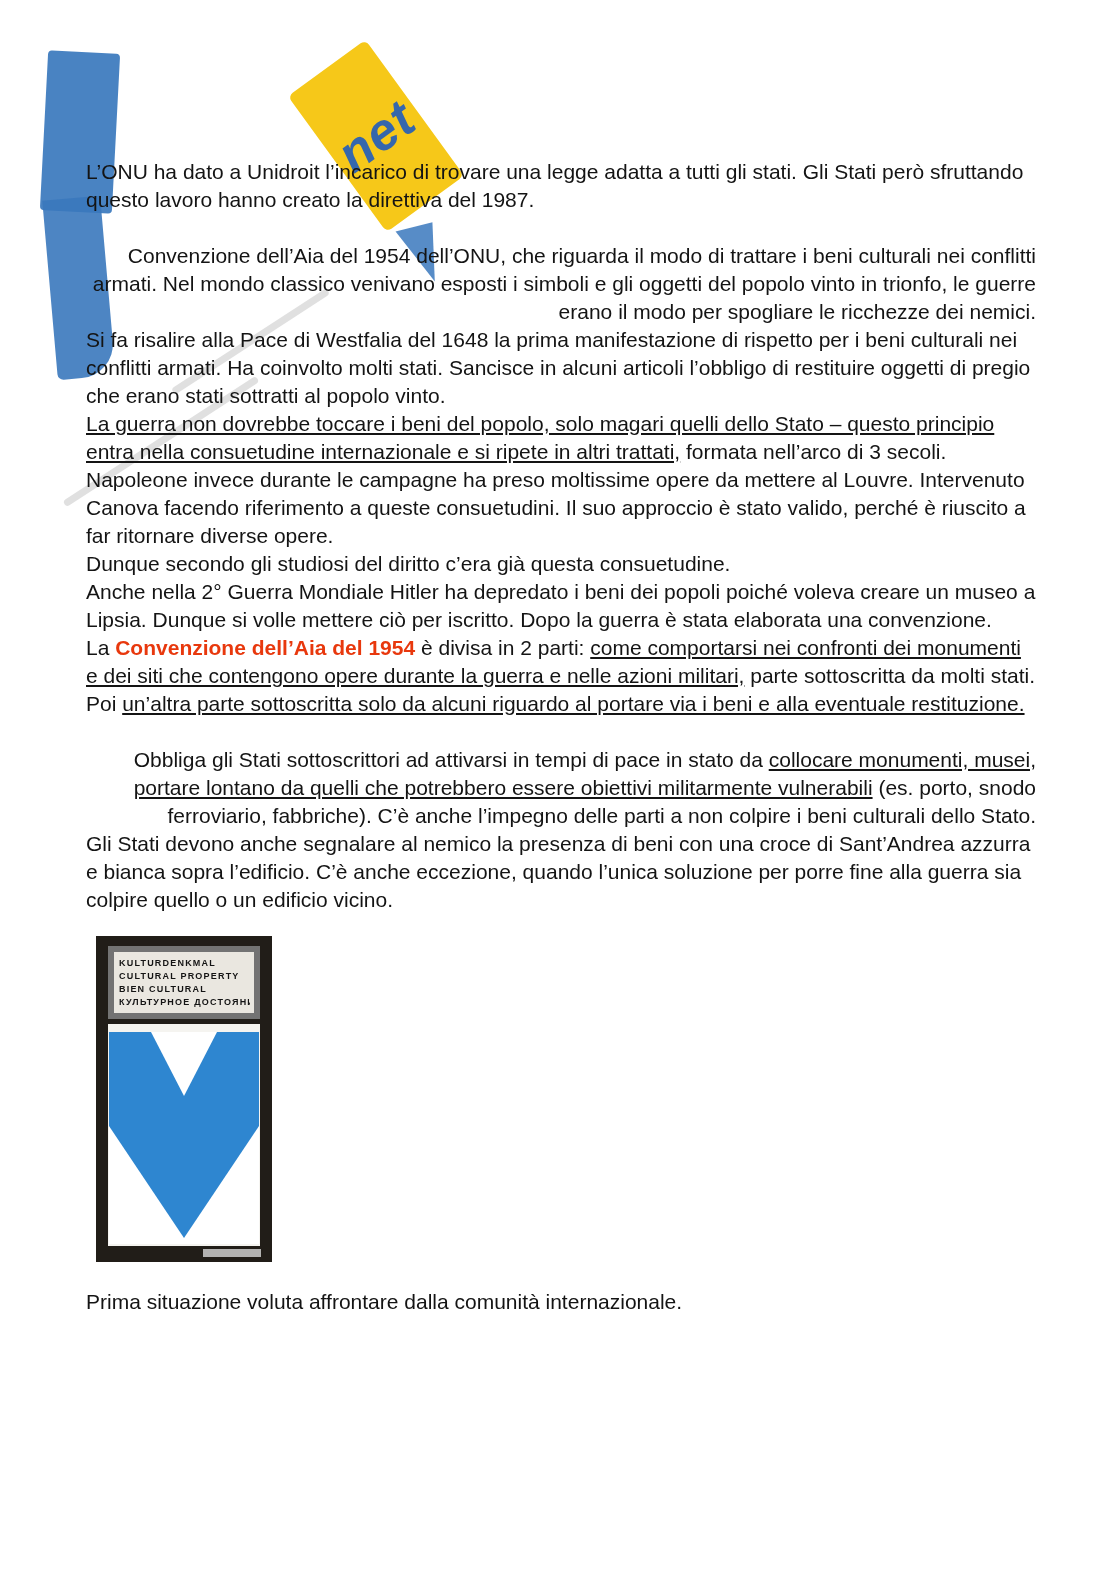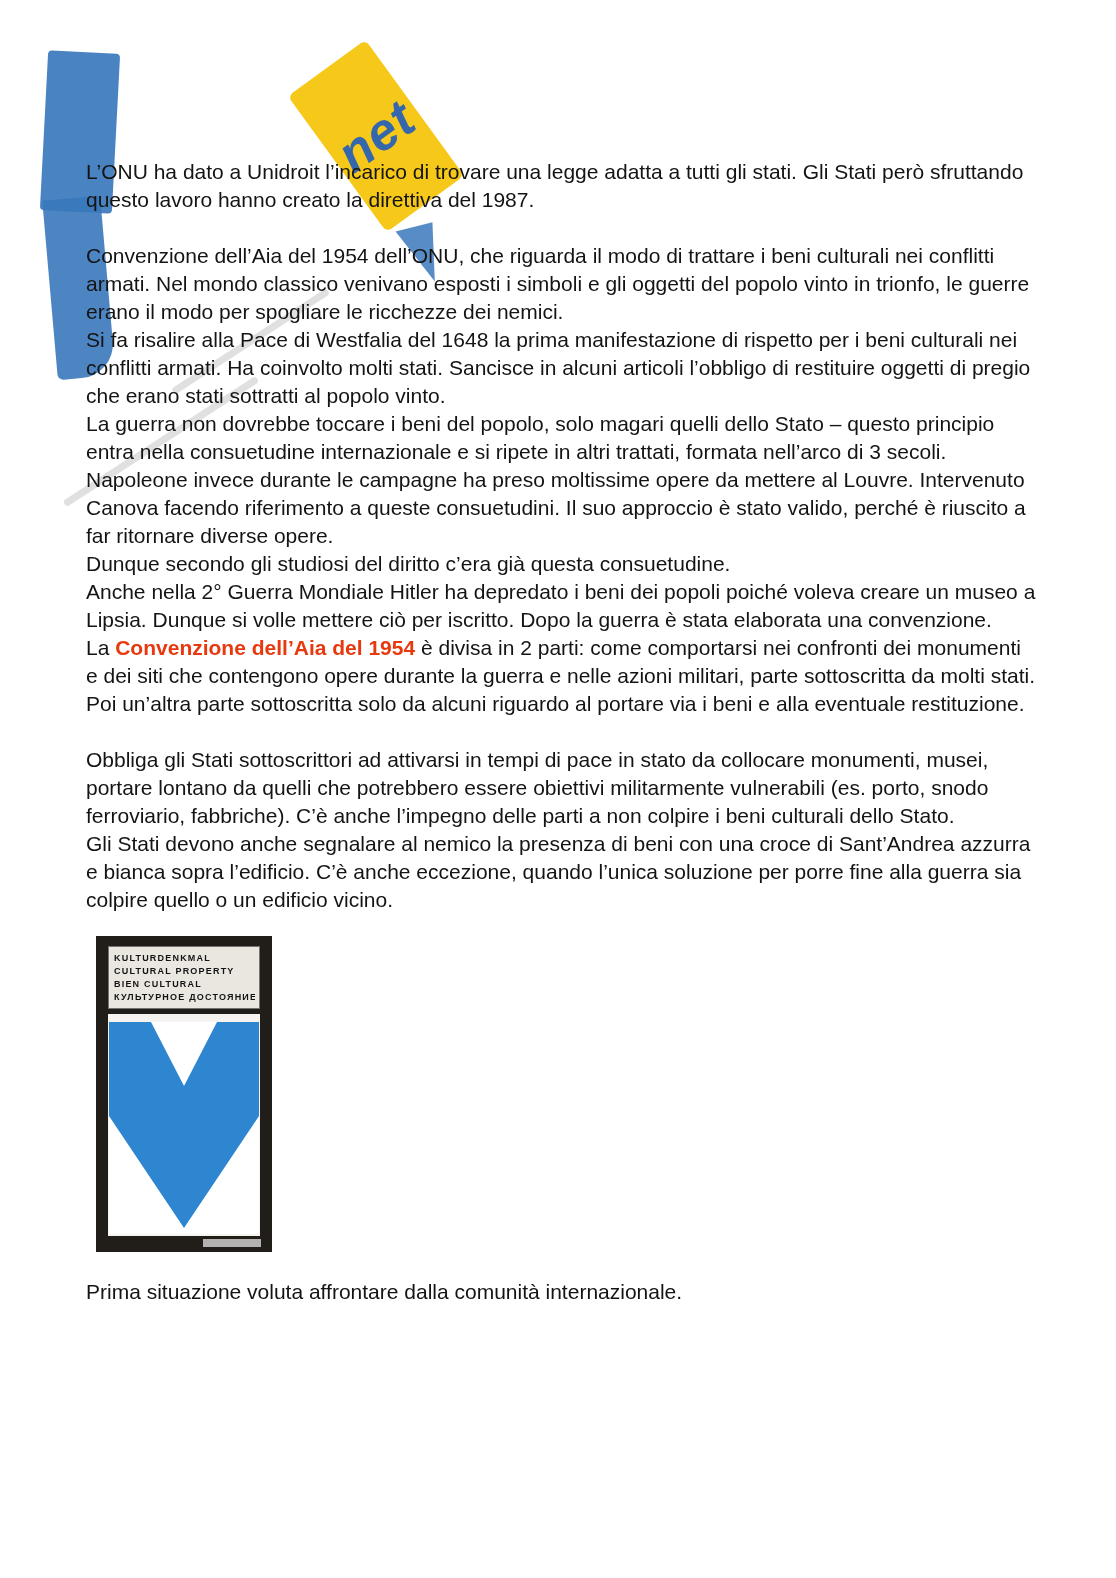--- a/index.html
+++ b/index.html
@@ -43,36 +43,36 @@
   .wm-s1{left:46px;top:438px;width:230px;transform:rotate(-33deg);}
   .wm-s2{left:158px;top:338px;width:185px;transform:rotate(-33deg);}
 
   
   .doc{
     position:relative;z-index:2;
     padding:158px 80px 0 86px;
     font-size:21px;line-height:28px;color:#141414;
   }
   .para{margin:0;}
-  .gap{margin-top:28px;}
-  .run-u{}
+  .gap{margin-top:28px;text-align:right;}
+  .run-u{text-decoration:underline;}
   .run-rb{color:#e8380d;font-weight:bold;}
 
   
   .photo{
     position:relative;
     margin:22px 0 26px 10px;
     width:176px;
     background:#211d18;
     padding:10px 12px 16px 12px;
     box-sizing:border-box;
   }
   .photo-label{
     background:#eae7e0;
-    border:1px solid #737373;
+    border:6px solid #737373;
     padding:5px 4px 4px 5px;
     box-sizing:border-box;
   }
   .label-line{
     display:block;
     font-size:9px;font-weight:bold;color:#141414;
     letter-spacing:1.2px;line-height:13px;white-space:nowrap;overflow:hidden;
   }
   .sign-face{
     margin-top:5px;

